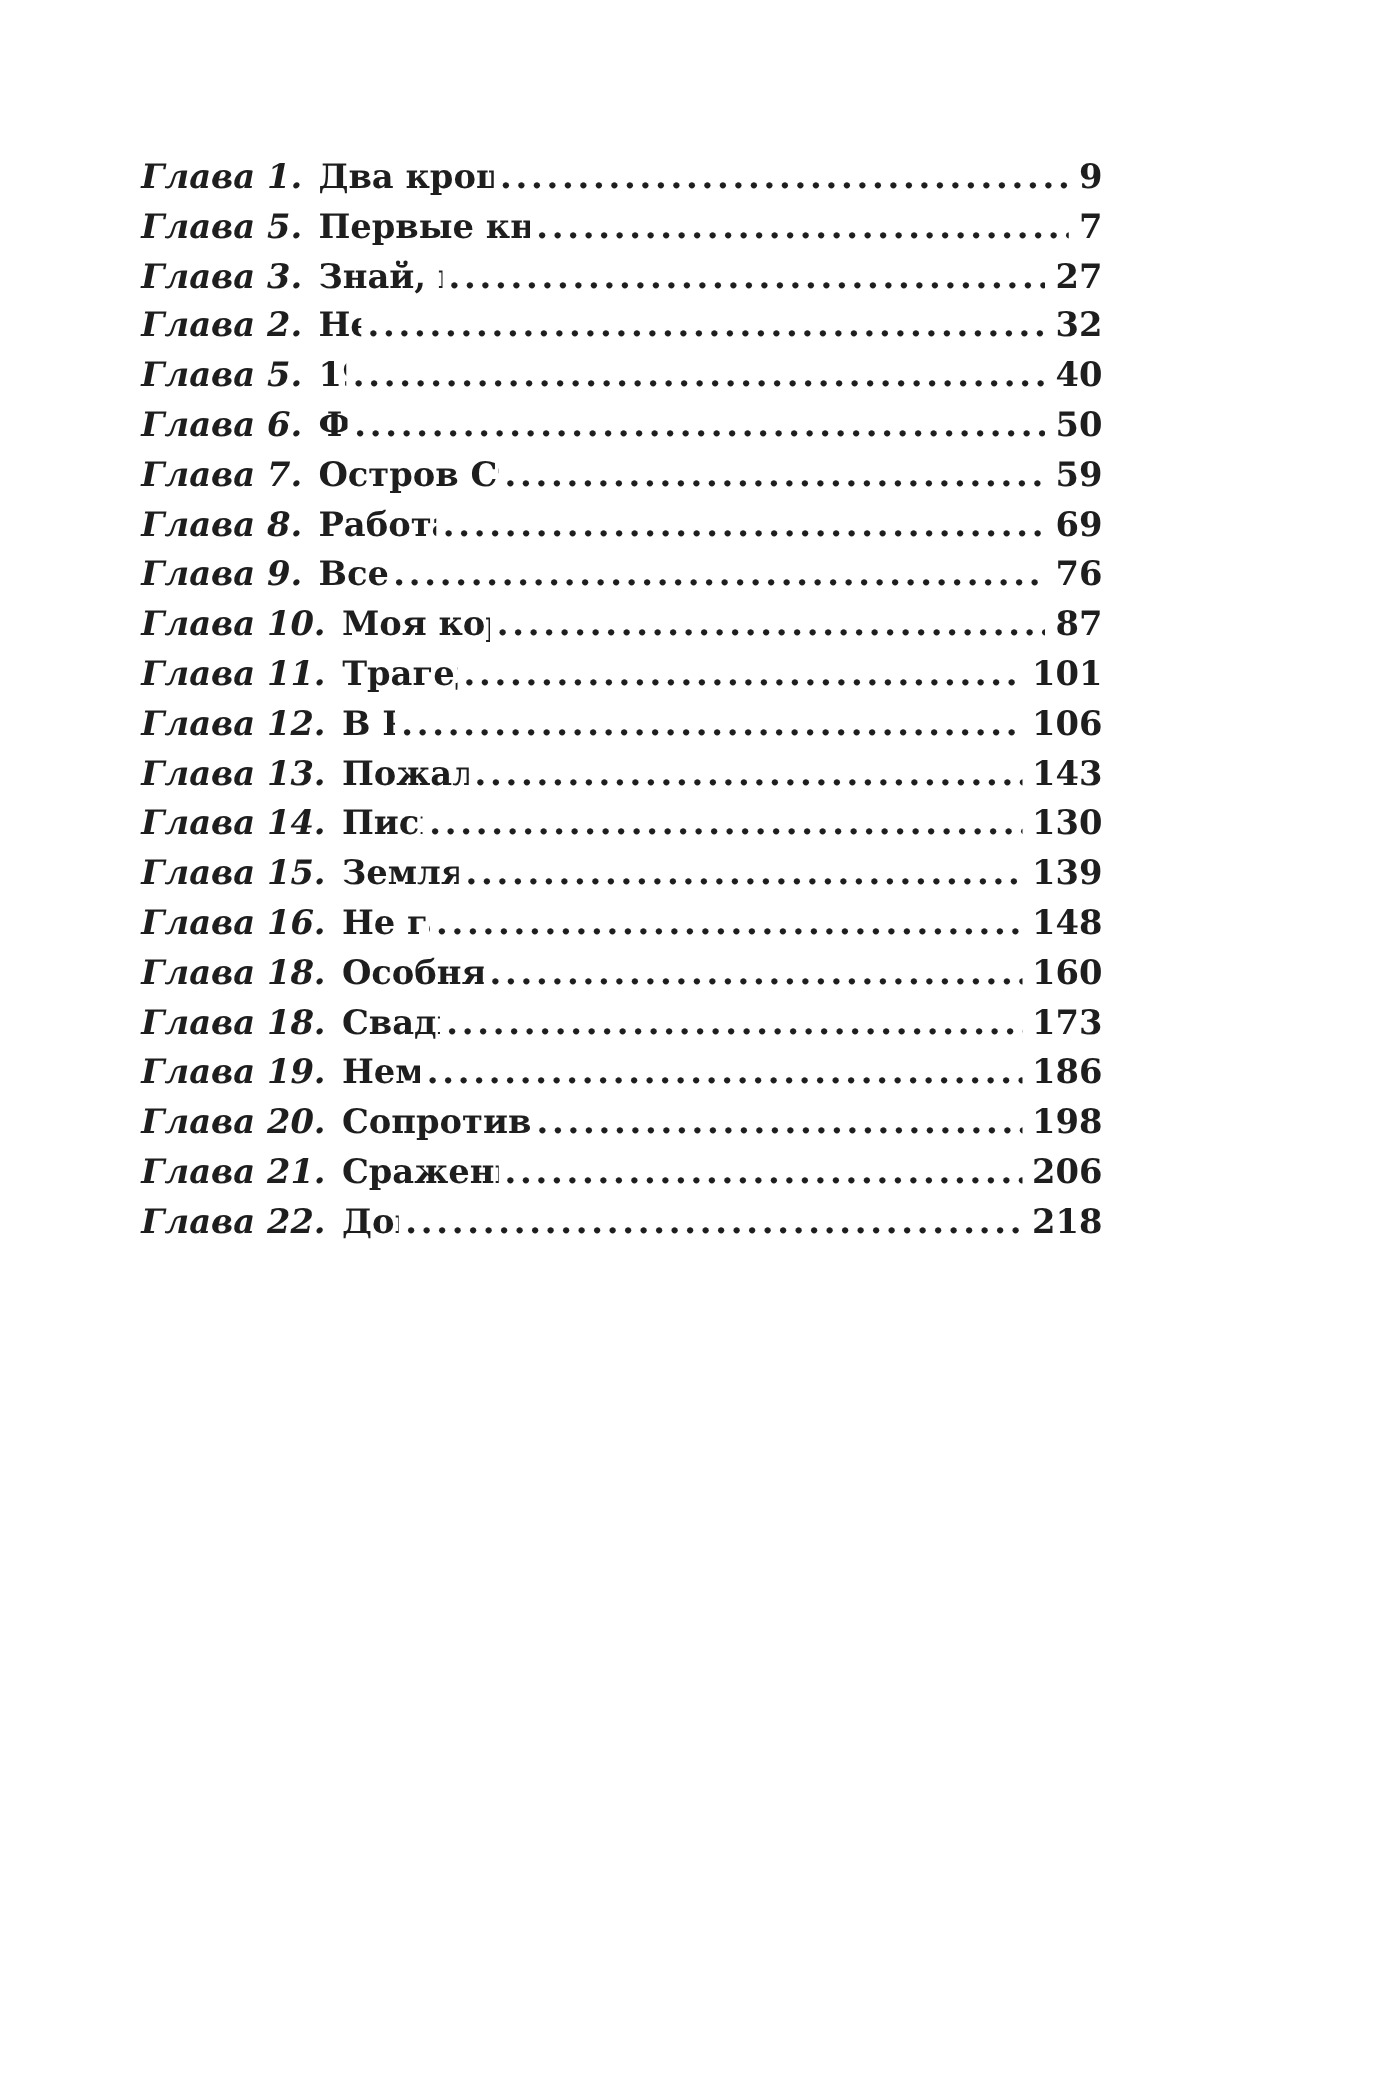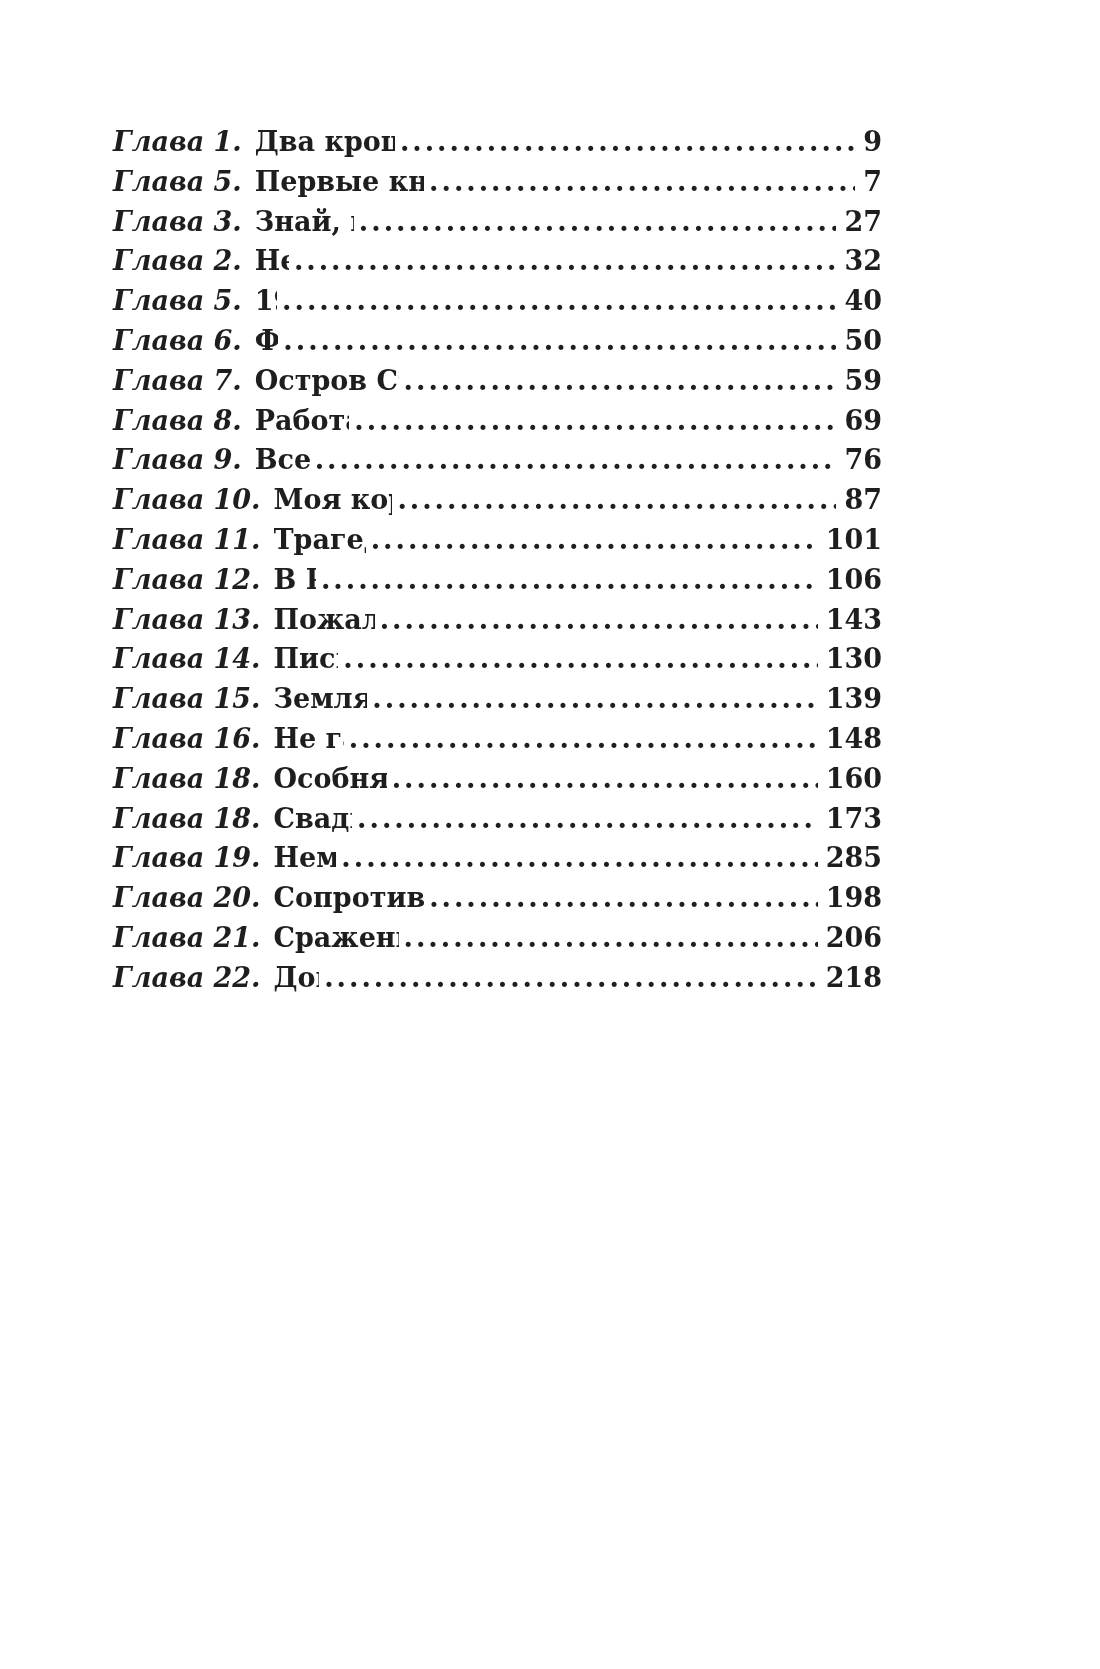--- a/index.html
+++ b/index.html
@@ -197,21 +197,21 @@
     <span class="chapter-label">Глава 18.</span>
     <span class="entry-title">Свадьба и зверинец</span>
     <span class="leader"></span>
     <span class="pagenum">173</span>
   </li>
 
   <li class="toc-row">
     <span class="chapter-label">Глава 19.</span>
     <span class="entry-title">Немного магии</span>
     <span class="leader"></span>
-    <span class="pagenum">285</span>
+    <span class="pagenum">186</span>
   </li>
 
   <li class="toc-row">
     <span class="chapter-label">Глава 20.</span>
     <span class="entry-title">Сопротивляйтесь много, повинуйтесь мало...</span>
     <span class="leader"></span>
     <span class="pagenum">198</span>
   </li>
 
   <li class="toc-row">

